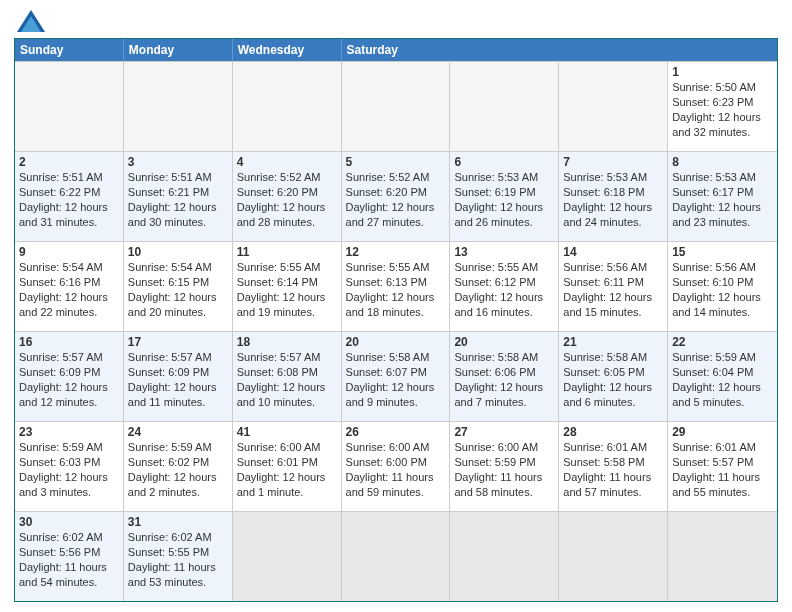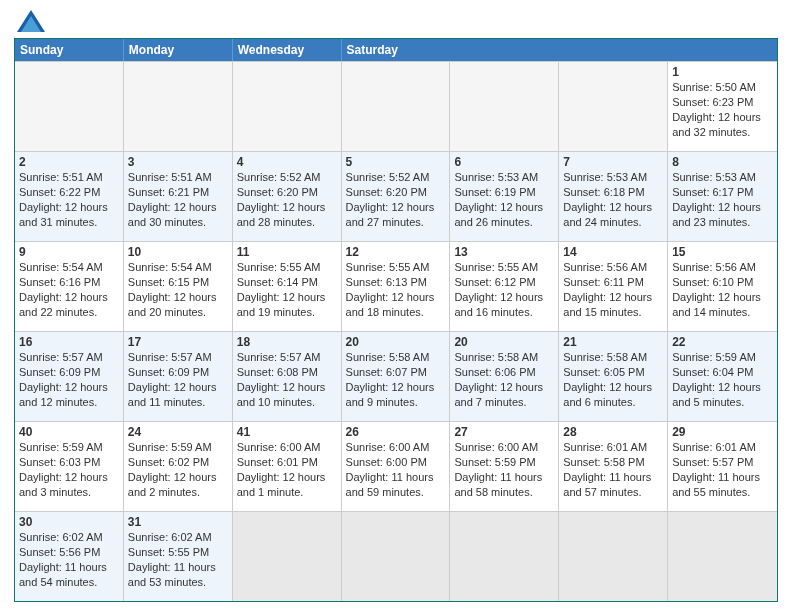--- a/index.html
+++ b/index.html
@@ -303,21 +303,21 @@
           <div class="cal-cell">
             <span class="day-num">22</span>
             <div class="cell-info" style="white-space: pre-line;">Sunrise: 5:59 AM
 Sunset: 6:04 PM
 Daylight: 12 hours
 and 5 minutes.</div>
           </div>
         </div>
         <div class="cal-row">
           <div class="cal-cell">
-            <span class="day-num">40</span>
+            <span class="day-num">23</span>
             <div class="cell-info" style="white-space: pre-line;">Sunrise: 5:59 AM
 Sunset: 6:03 PM
 Daylight: 12 hours
 and 3 minutes.</div>
           </div>
           <div class="cal-cell">
             <span class="day-num">24</span>
             <div class="cell-info" style="white-space: pre-line;">Sunrise: 5:59 AM
 Sunset: 6:02 PM
 Daylight: 12 hours

